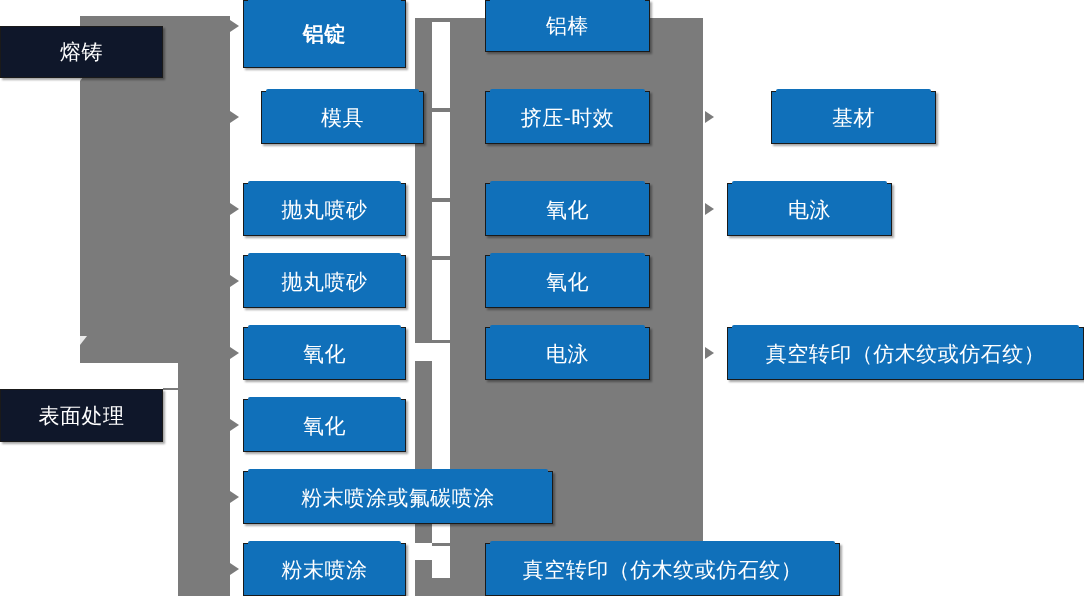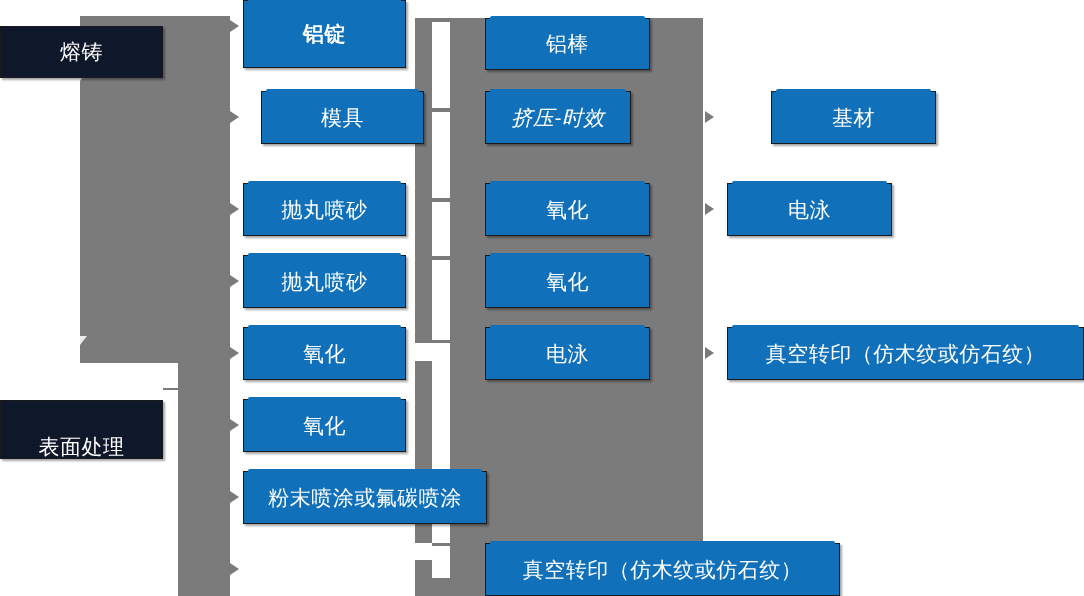--- a/index.html
+++ b/index.html
@@ -111,21 +111,21 @@
   <div class="white-notch" style="left:432px; top:546px; width:18px; height:32px;"></div>
   <div class="white-notch" style="left:415px; top:543px; width:17px; height:17px;"></div>
 
   <div class="gray-arrow" style="left:705px; top:111px;"></div>
   <div class="gray-arrow" style="left:705px; top:203px;"></div>
   <div class="gray-arrow" style="left:705px; top:347px;"></div>
 
   <div class="box dark" style="left:0px;top:0px;width:163px;height:52px;">
     <span>熔铸</span>
   </div>
-  <div class="box dark" style="left:0px;top:374px;width:163px;height:59px;align-items:flex-end;">
+  <div class="box dark" style="left:0px;top:363px;width:163px;height:53px;">
     <span>表面处理</span>
   </div>
 
   <div class="box mid" style="left:243px;top:0px;width:163px;height:68px;font-weight:bold;">
     <span>铝锭</span>
   </div>
   <div class="box mid" style="left:261px;top:91px;width:163px;height:53px;">
     <span>模具</span>
   </div>
   <div class="box mid" style="left:243px;top:183px;width:163px;height:53px;">
@@ -133,28 +133,31 @@
   </div>
   <div class="box mid" style="left:243px;top:255px;width:163px;height:53px;">
     <span>抛丸喷砂</span>
   </div>
   <div class="box mid" style="left:243px;top:327px;width:163px;height:53px;">
     <span>氧化</span>
   </div>
   <div class="box mid" style="left:243px;top:399px;width:163px;height:53px;">
     <span>氧化</span>
   </div>
-  <div class="box mid" style="left:243px;top:471px;width:244px;height:53px;">
+  <div class="box mid" style="left:243px;top:471px;width:310px;height:53px;">
     <span>粉末喷涂或氟碳喷涂</span>
   </div>
+  <div class="box mid" style="left:243px;top:543px;width:163px;height:53px;">
+    <span>粉末喷涂</span>
+  </div>
 
-  <div class="box mid" style="left:485px;top:0px;width:165px;height:52px;margin-top:18px;">
+  <div class="box mid" style="left:485px;top:0px;width:165px;height:52px;">
     <span>铝棒</span>
   </div>
-  <div class="box mid" style="left:485px;top:91px;width:146px;height:53px;font-style:italic;">
+  <div class="box mid" style="left:485px;top:91px;width:165px;height:53px;">
     <span>挤压-时效</span>
   </div>
   <div class="box mid" style="left:485px;top:183px;width:165px;height:53px;">
     <span>氧化</span>
   </div>
   <div class="box mid" style="left:485px;top:255px;width:165px;height:53px;">
     <span>氧化</span>
   </div>
   <div class="box mid" style="left:485px;top:327px;width:165px;height:53px;">
     <span>电泳</span>

